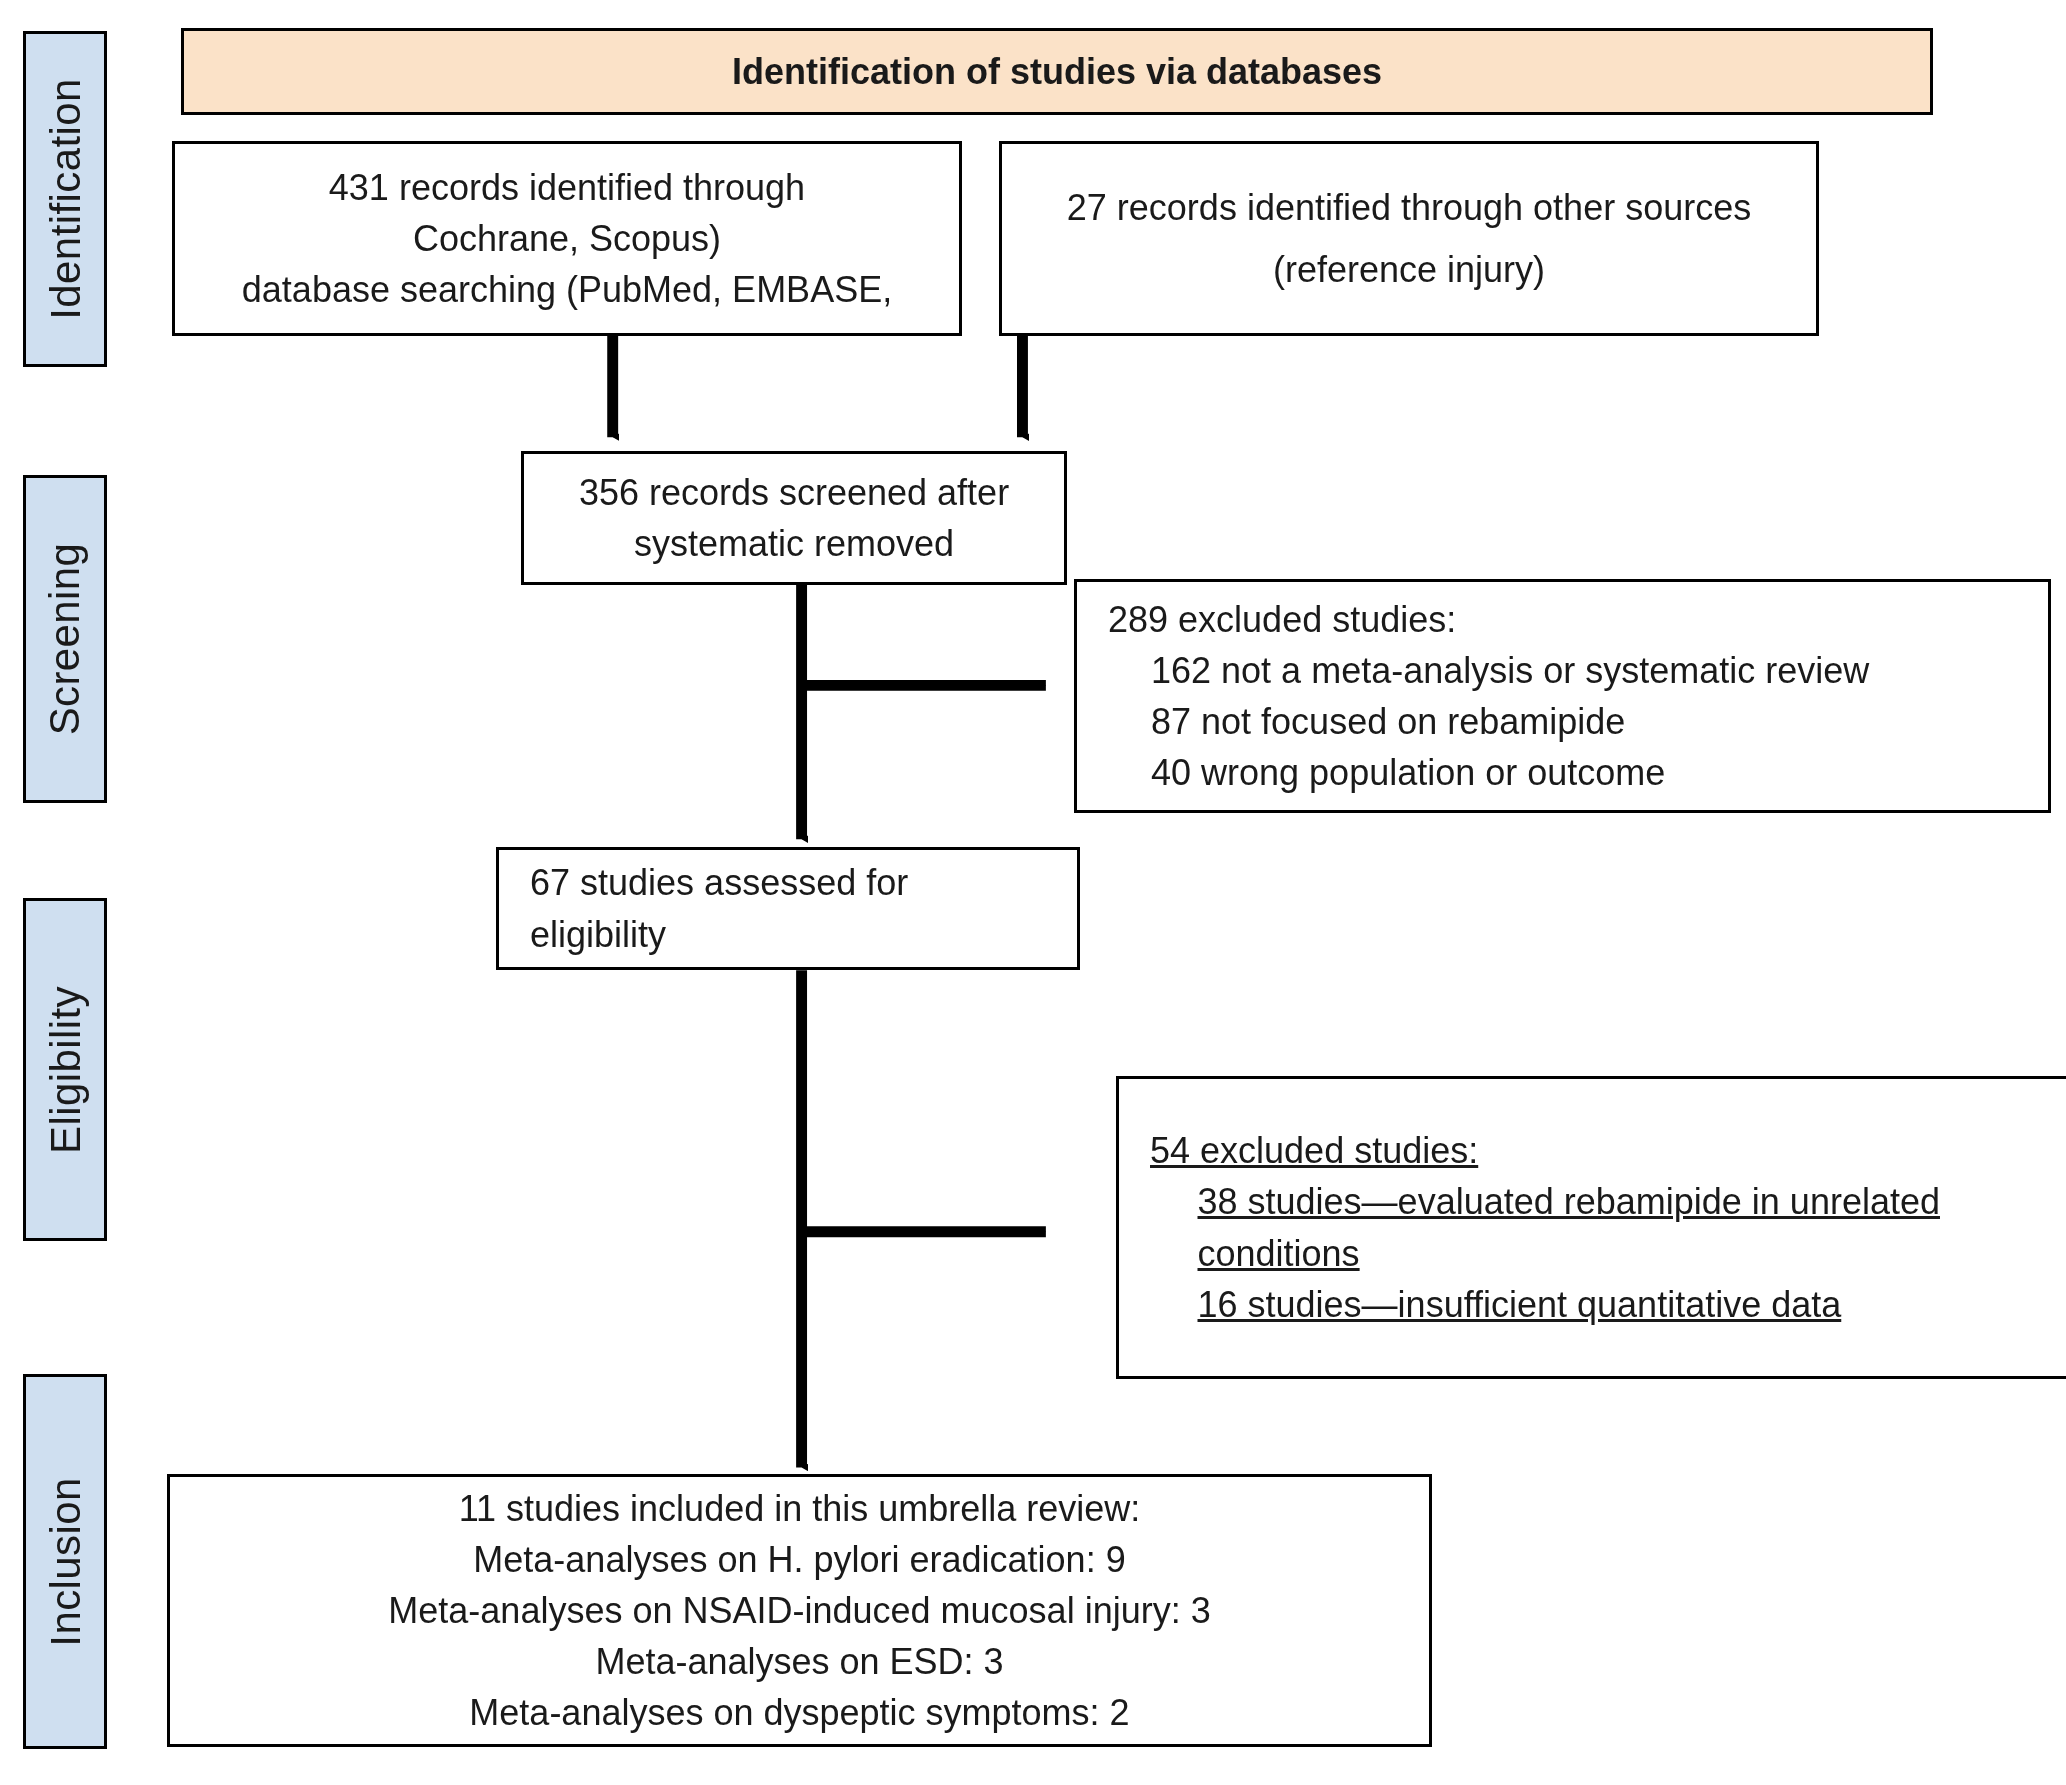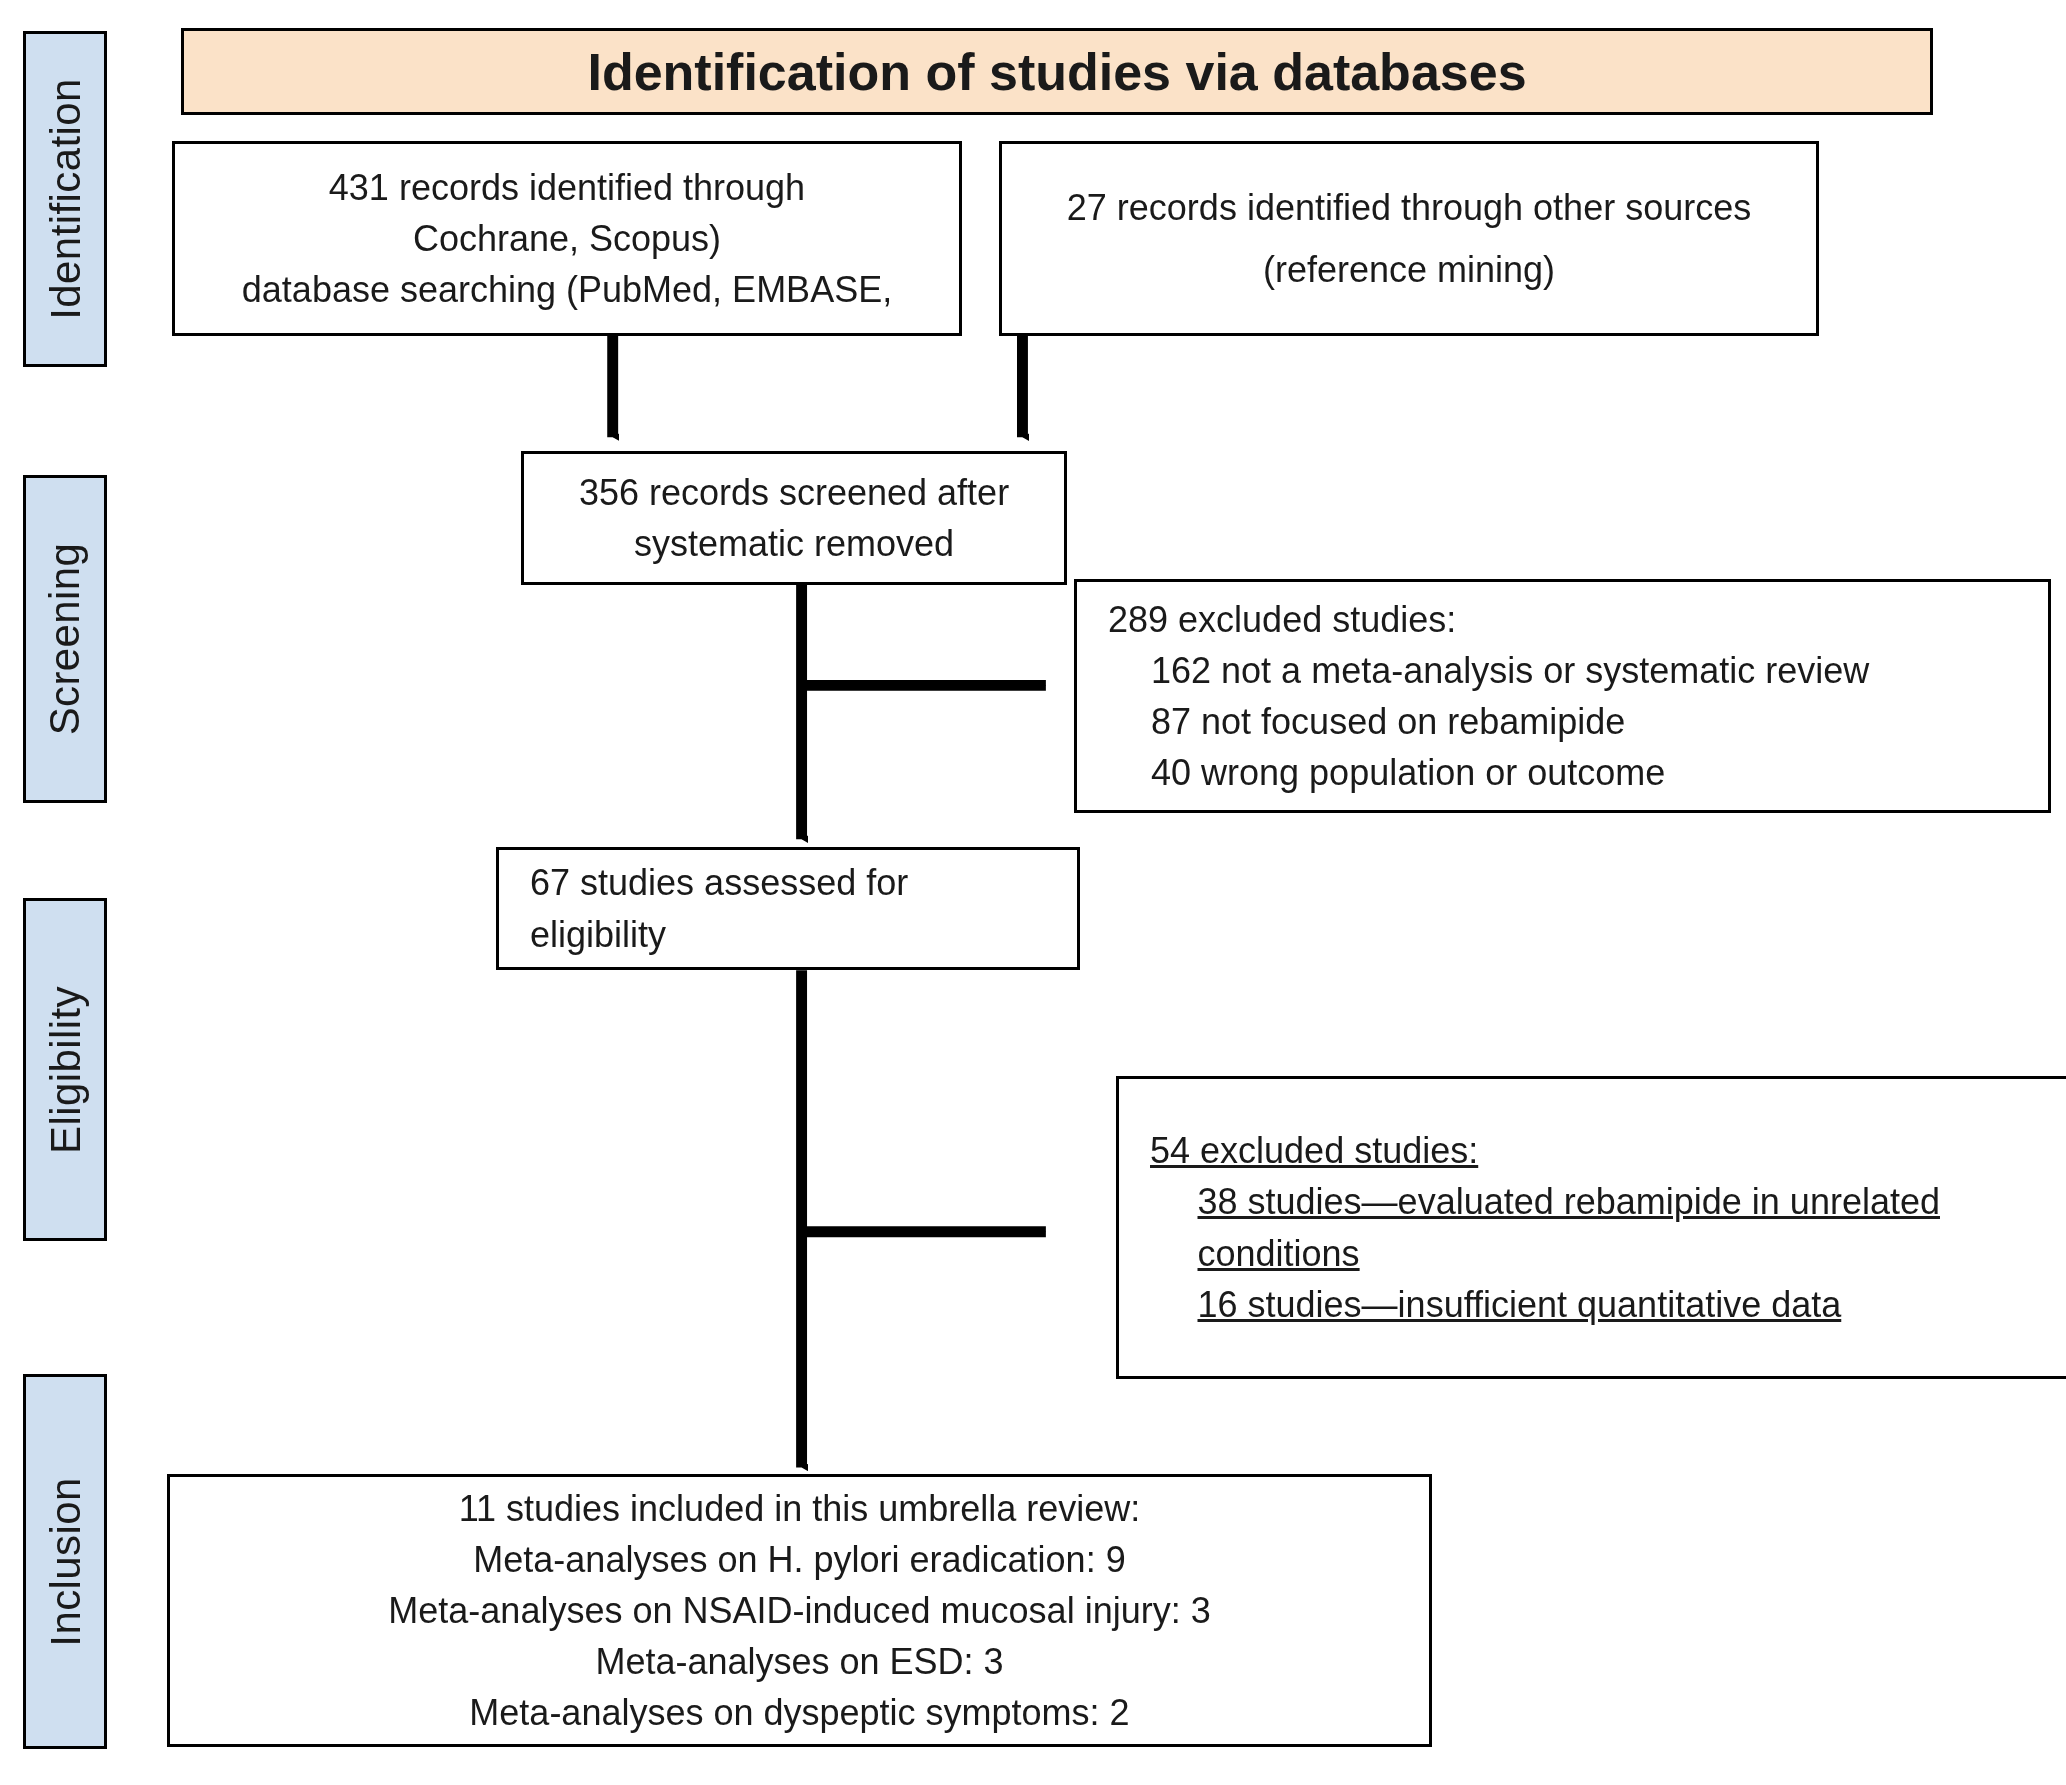--- a/index.html
+++ b/index.html
@@ -59,21 +59,21 @@
   .node.center .line { text-align: center; }
 
   #banner {
     position: absolute;
     background: #fbe2c8;
     border: 3.1px solid #000000;
     box-sizing: border-box;
     display: flex;
     align-items: center;
     justify-content: center;
-    font-size: 52px;
+    font-size: 36px;
     font-weight: bold;
     color: #1a1a1a;
   }
   .indent-1 { padding-left: 86px; }
   .indent-2 { padding-left: 95px; }
   .pad-lr { padding: 0 31px; box-sizing: border-box; }
 </style>
 </head>
 <body>
 
@@ -135,21 +135,21 @@
   </div>
 
   <div class="node center pad-lr" style="left:172px; top:141px; width:790px; height:195px;">
     <span class="line">431 records identified through</span>
     <span class="line">Cochrane, Scopus)</span>
     <span class="line">database searching (PubMed, EMBASE,</span>
   </div>
 
   <div class="node center pad-lr" style="left:999px; top:141px; width:820px; height:195px;gap:11px;">
     <span class="line">27 records identified through other sources</span>
-    <span class="line">(reference mining)</span>
+    <span class="line">(reference injury)</span>
   </div>
 
   <div class="node center pad-lr" style="left:521px; top:451px; width:546px; height:134px;">
     <span class="line">356 records screened after</span>
     <span class="line">systematic removed</span>
   </div>
 
   <div class="node left pad-lr" style="left:1074px; top:579px; width:977px; height:234px;">
     <span class="line">289 excluded studies:</span>
     <span class="line indent-1">162 not a meta-analysis or systematic review</span>

